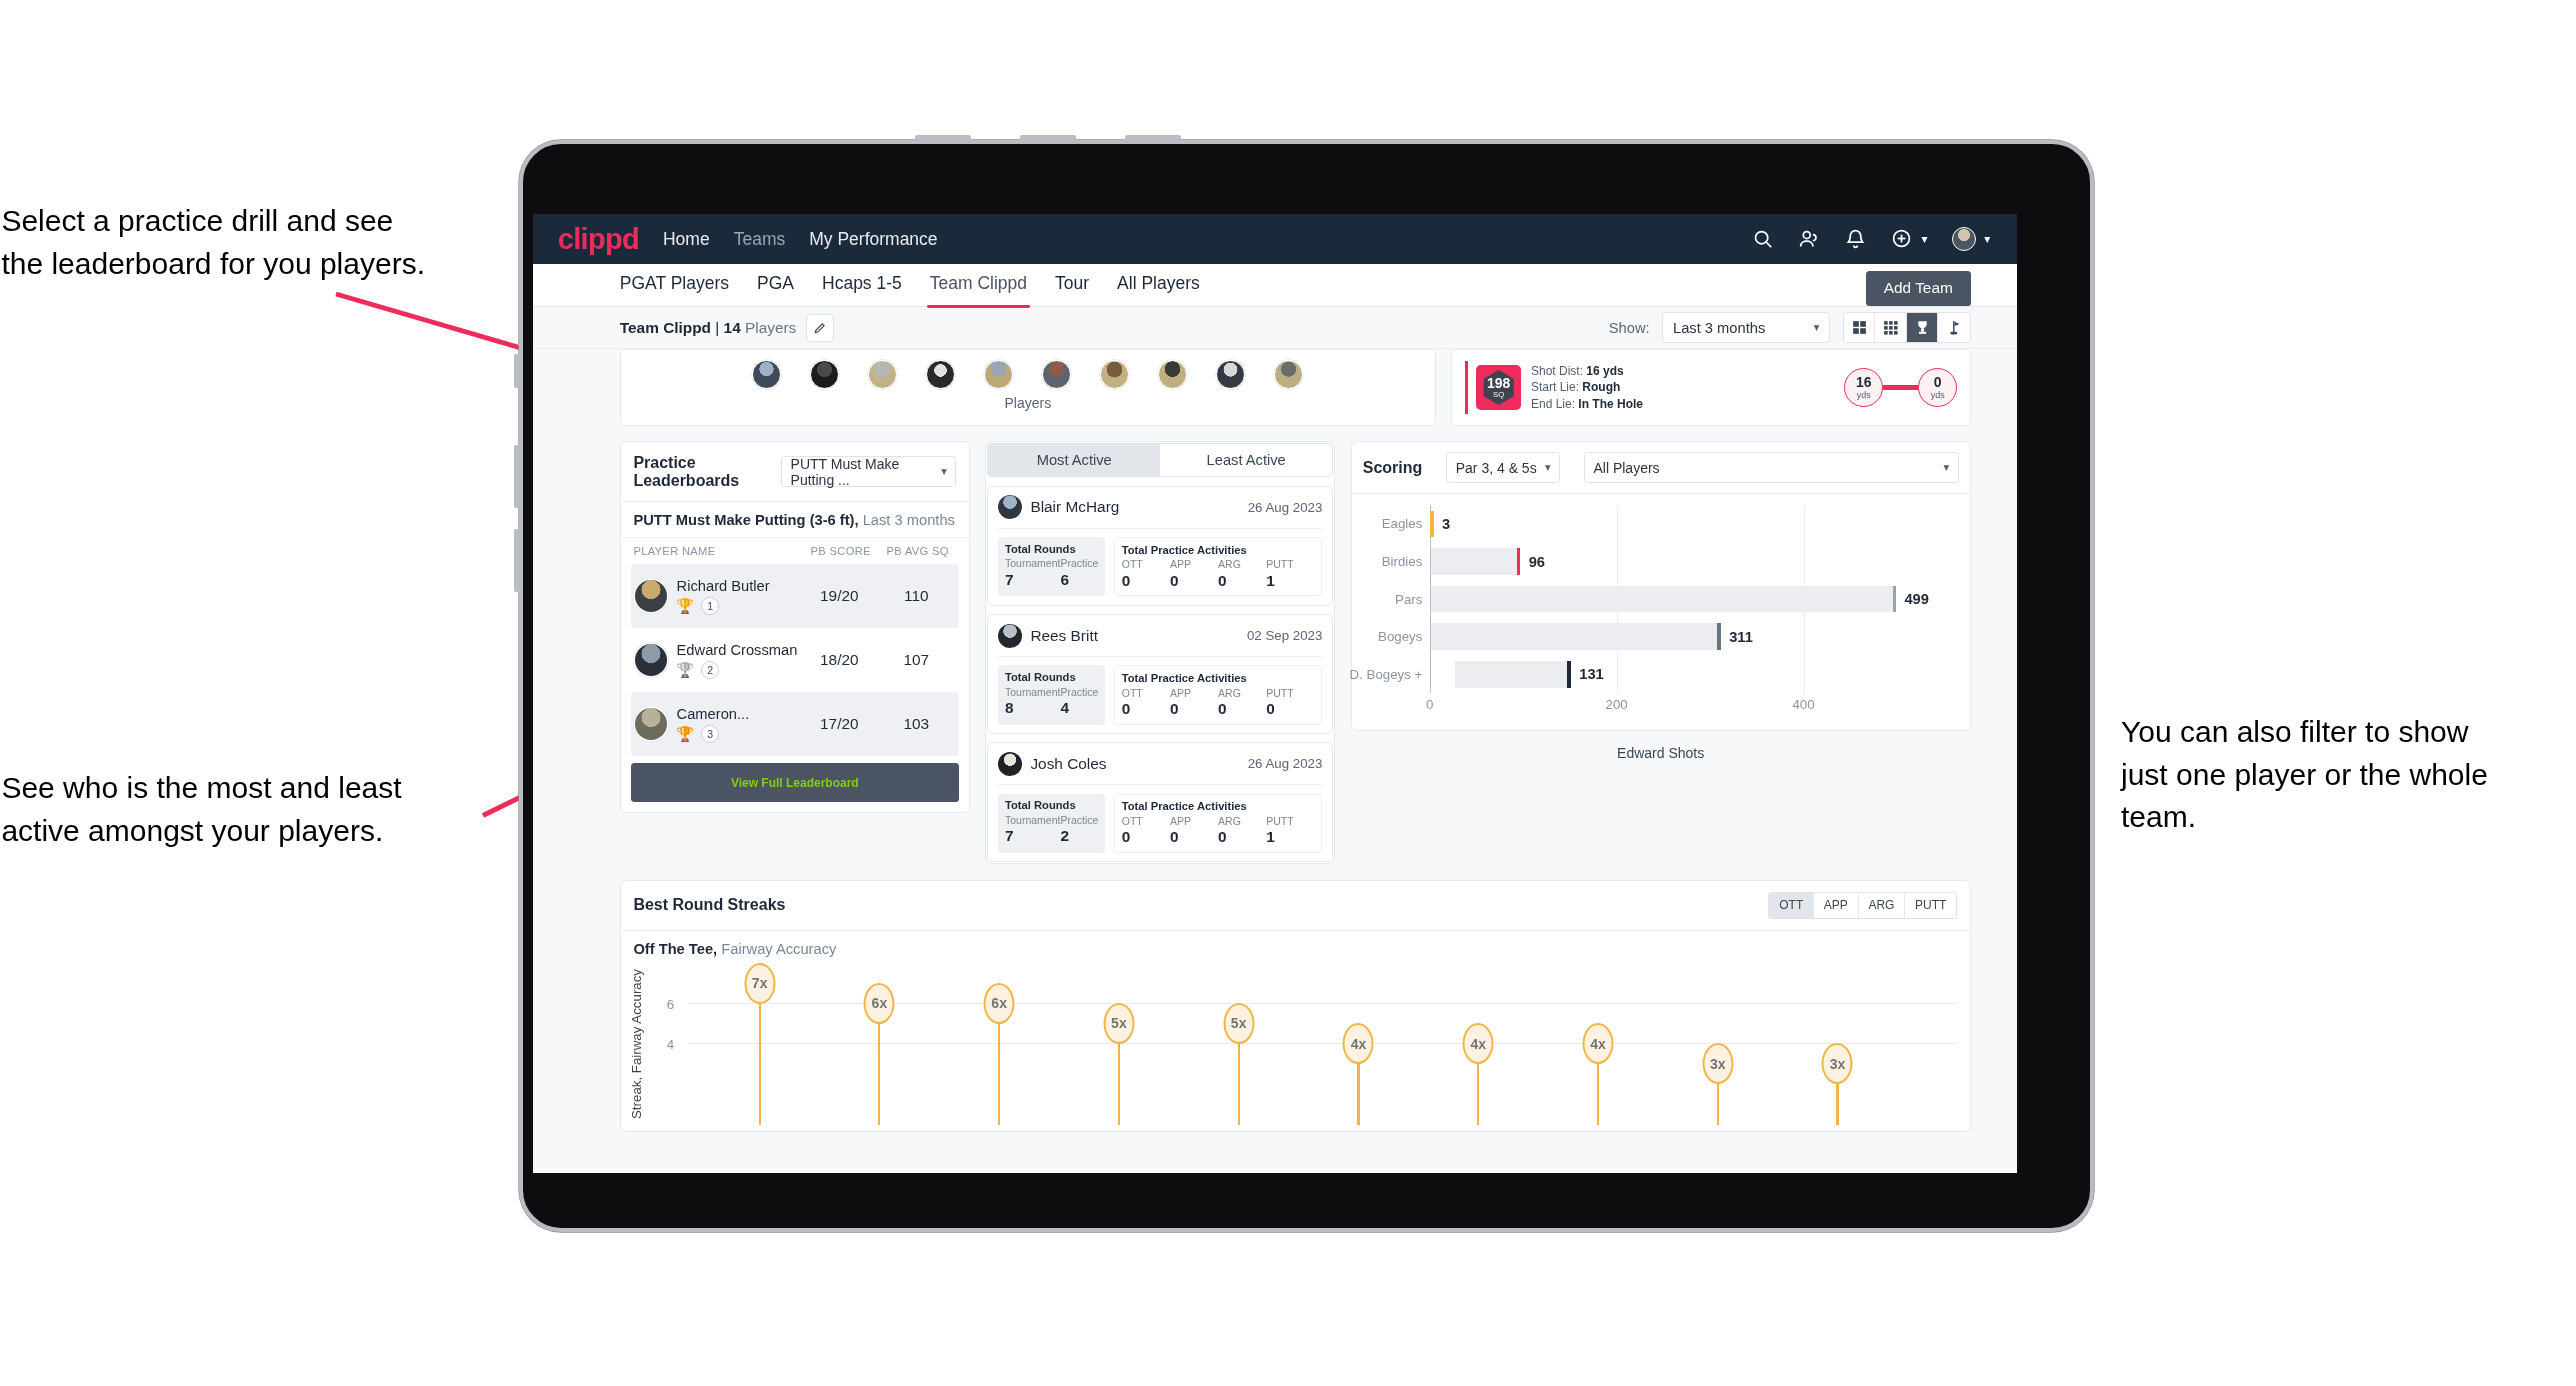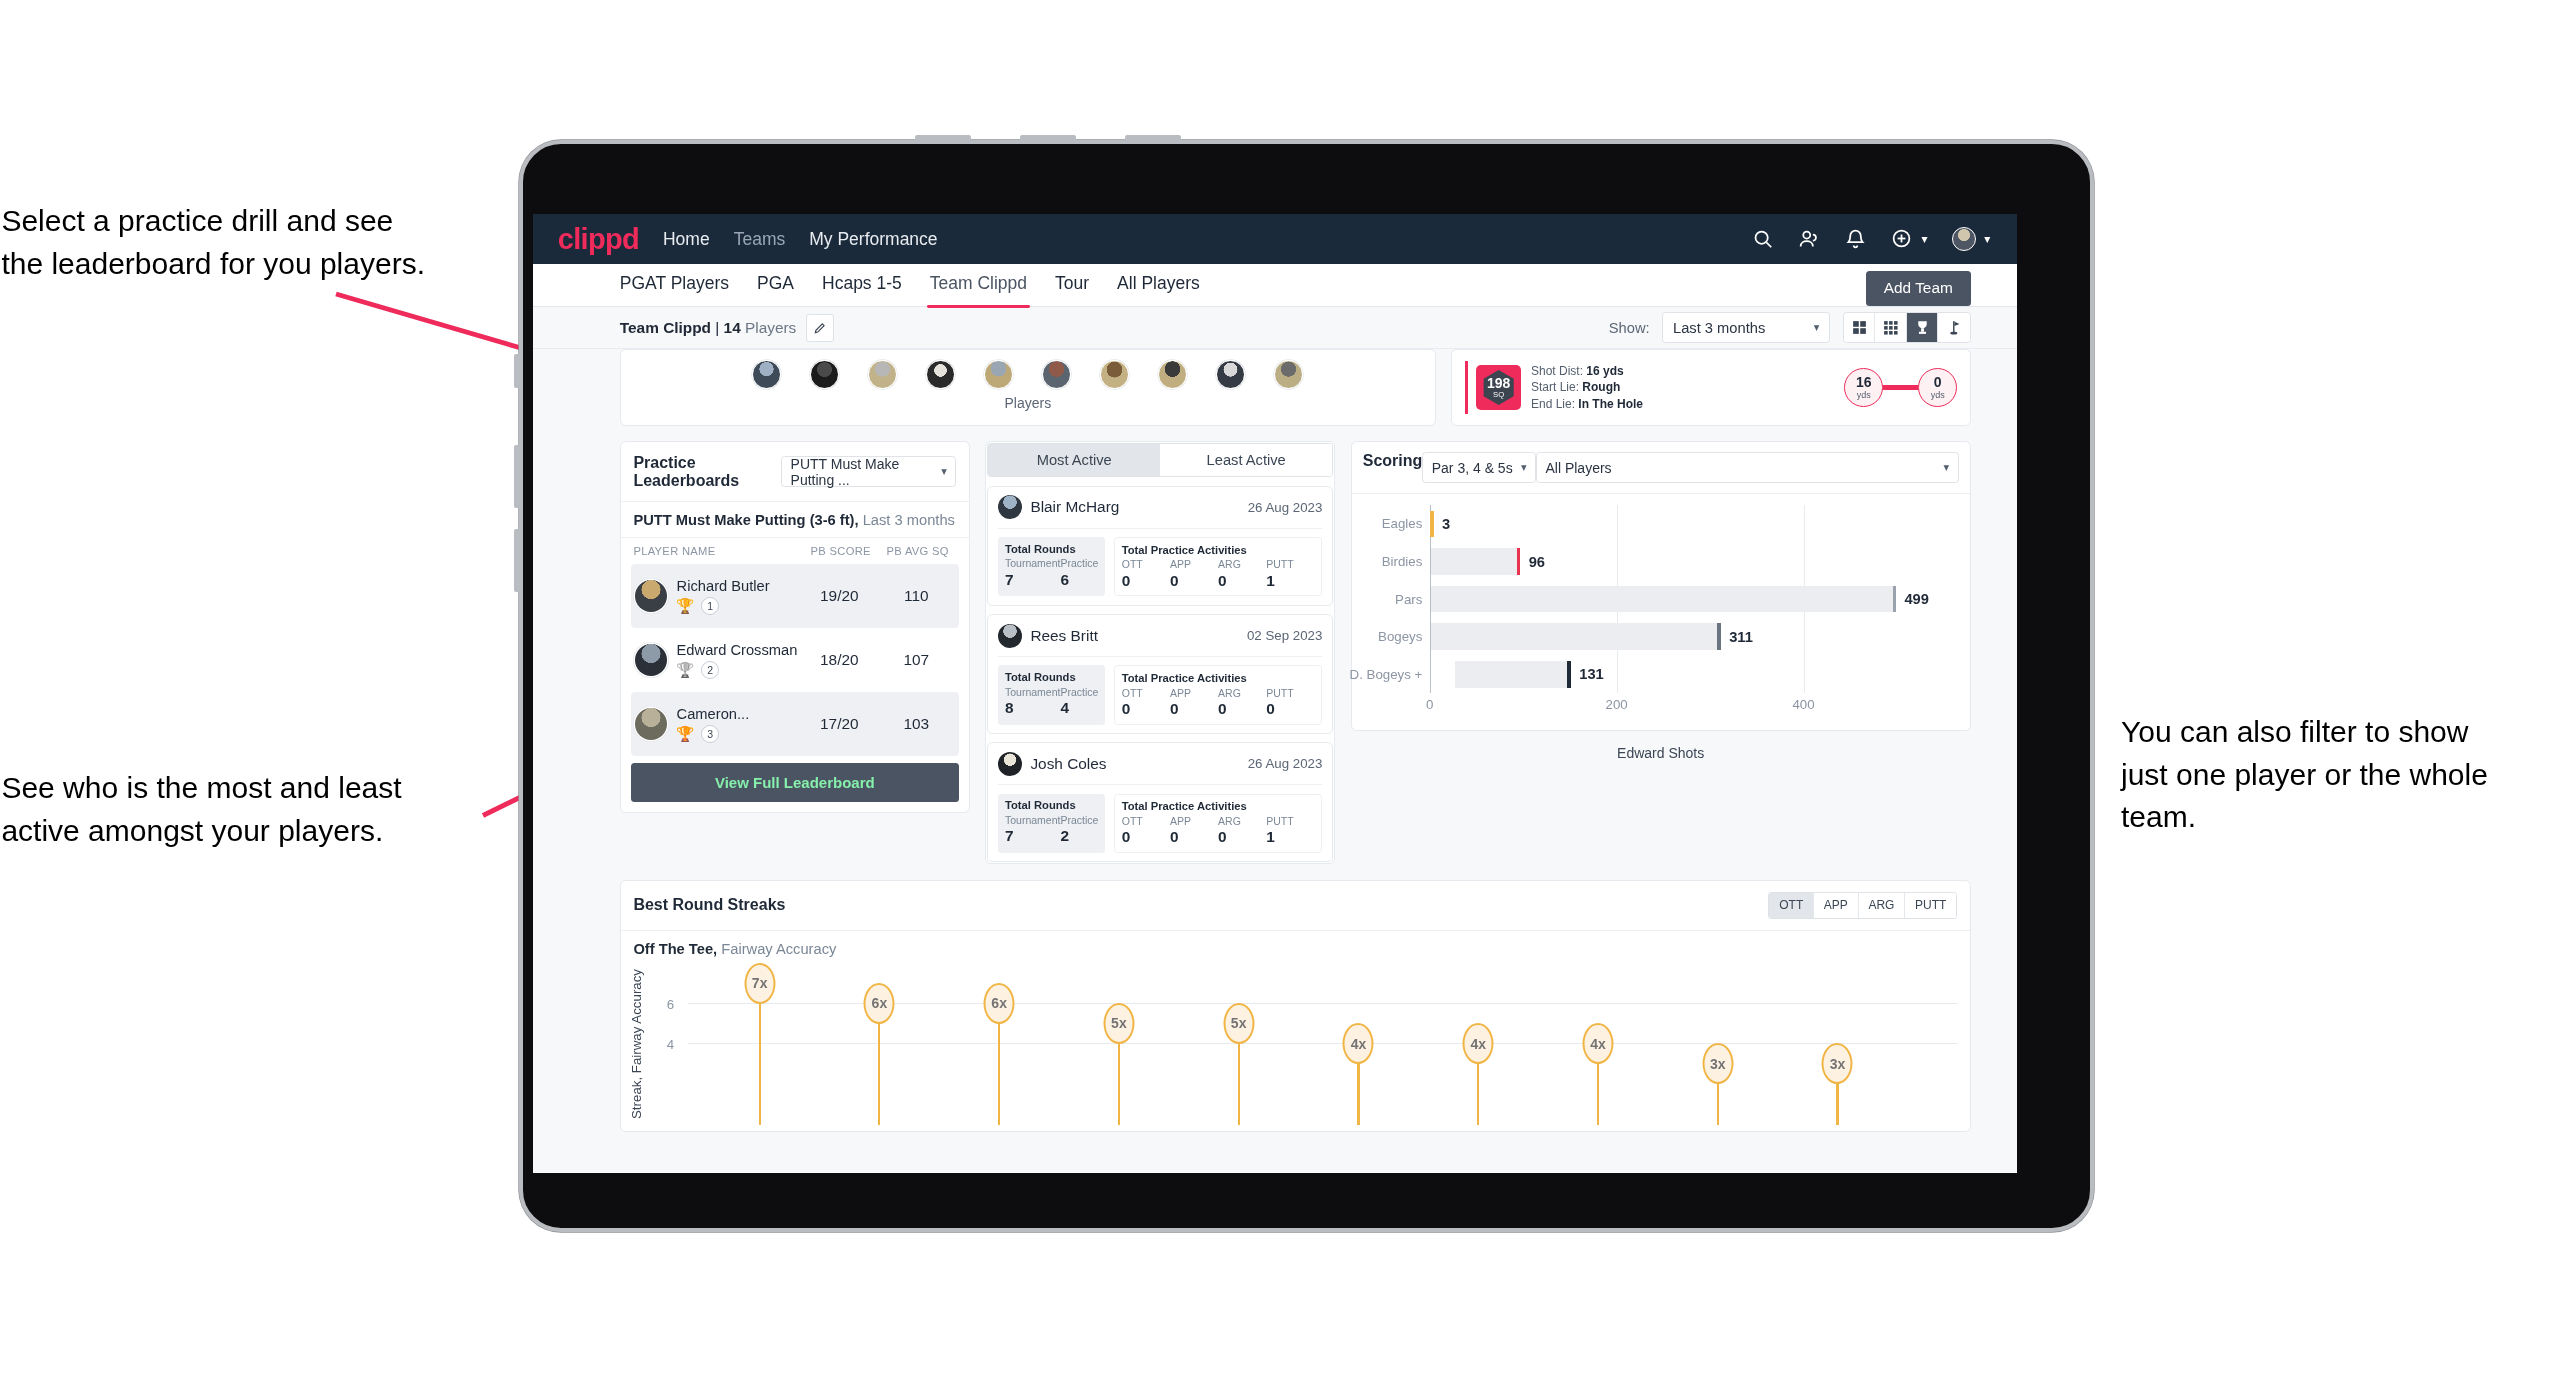--- a/index.html
+++ b/index.html
@@ -180,22 +180,22 @@
   .lb-name-wrap { flex:1; margin-left:9.8px; }
   .lb-name { font-size:14.7px; color:#1f2937; }
   .lb-badge { display:flex; align-items:center; gap:6.3px; margin-top:3.5px; }
   .trophy { font-size:14.7px; }
   .rankchip {
     width:18px; height:18px; border-radius:50%; border:0.7px solid #c9cfd6;
     display:flex; align-items:center; justify-content:center; font-size:10.5px; color:#3b4654; background:#fff;
   }
   .lb-val { width:77px; text-align:center; font-size:15.4px; color:#1f2937; }
   .lb-btn {
-    margin:7px 9.8px 0; height:39px; background:#4a5462; color:#86efac; border-radius:3.5px;
-    display:flex; align-items:center; justify-content:center; font-size:15px; font-weight:700;
+    margin:7px 9.8px 0; height:39px; background:#4a5462; color:#84cc16; border-radius:3.5px;
+    display:flex; align-items:center; justify-content:center; font-size:12px; font-weight:700;
   }
 
   
   .act-card { flex:0 0 350px; padding:1px; background:#fff; }
   .seg { display:flex; border:0.7px solid #dfe3e8; border-radius:3.5px; overflow:hidden; height:34px; }
   .segbtn { flex:1; display:flex; align-items:center; justify-content:center; font-size:14.7px; color:#3b4654; background:#fff; }
   .segbtn.on { background:#e2e5e9; }
   .pcard { border:0.7px solid #e6e9ed; border-radius:4.9px; margin-top:8.4px; padding:8.4px 9.8px; }
   .pc-head { display:flex; align-items:center; }
   .pc-av { width:24px; height:24px; border-radius:50%; flex:0 0 auto; }
@@ -205,21 +205,21 @@
   .stat-l { flex:0 0 104px; background:#eef0f3; border-radius:3.5px; padding:5.6px 7px; }
   .stat-r { flex:1; border:0.7px solid #eceff2; border-radius:3.5px; padding:5.6px 7px; }
   .stat-t { font-size:11.2px; font-weight:700; color:#1f2937; }
   .srow { display:flex; margin-top:2.8px; }
   .scell { flex:1; }
   .sk { font-size:10.5px; color:#7a8796; }
   .sv { font-size:15.4px; font-weight:700; color:#1f2937; margin-top:1.4px; }
 
   
   .sc-card { flex:1; padding:0 0 7px 0; }
-  .sc-head { display:flex; align-items:flex-start; gap:0; padding:9.8px 11.2px; }
+  .sc-head { display:flex; align-items:center; gap:24px; padding:9.8px 11.2px; }
   .sc-title { font-size:16px; font-weight:700; color:#1f2937; }
   .sc-sel {
     border:0.7px solid #dfe3e8; border-radius:3.5px; height:31px; display:flex; align-items:center;
     justify-content:space-between; gap:8.4px; padding:0 8.4px; font-size:14px; color:#2b3442;
   }
   .sel-a { min-width:112px; } .sel-b { flex:1; }
   .sc-plot { border-top:0.7px solid #edf0f3; padding:11.2px 11.2px 2.8px; position:relative; height:230px; }
   .plot { position:relative; height:188px; margin-left:67px; margin-right:43px; border-left:1.4px solid #b9c0c8; }
   .gridv { position:absolute; top:0; bottom:0; width:0.7px; background:#e7eaee; }
   .brow { position:absolute; left:0; height:26.6px; display:flex; align-items:center; }

